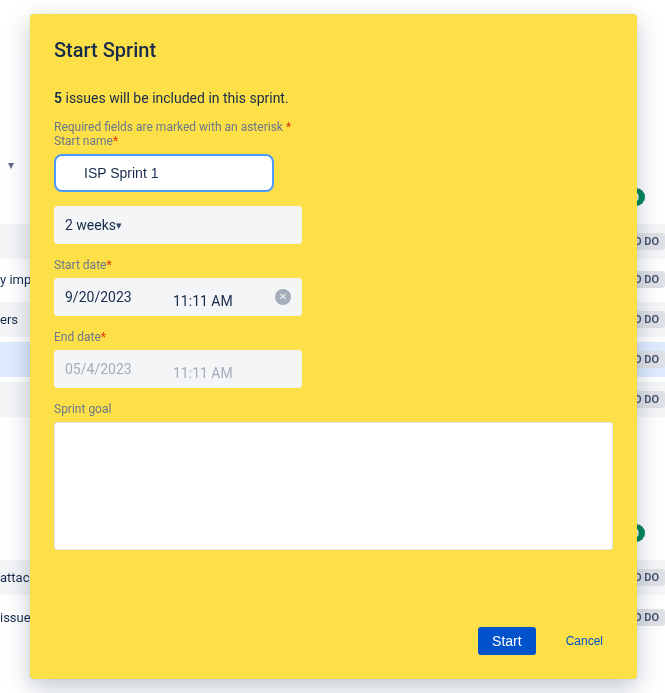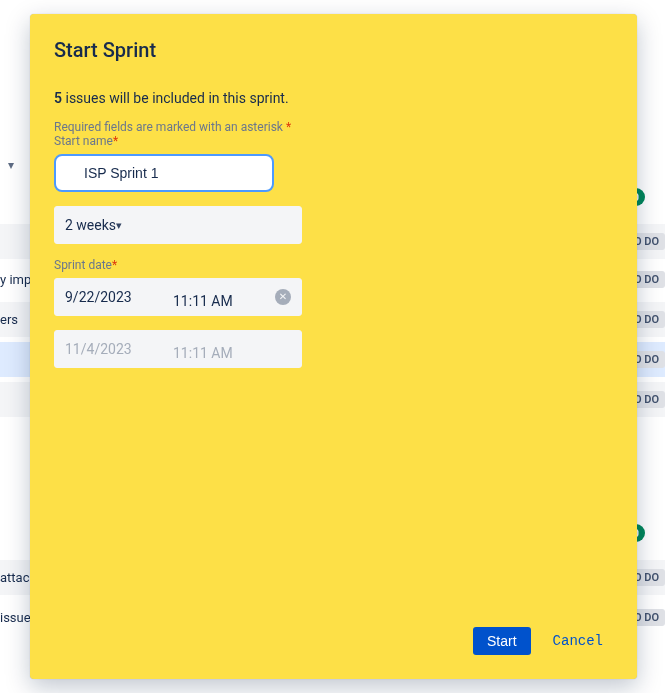--- a/index.html
+++ b/index.html
@@ -174,41 +174,40 @@
       font-size: 14px;
       font-family: inherit;
       resize: none;
       outline: none;
       color: #172b4d;
     }
     .footer {
       margin-top: auto;
       display: flex;
       justify-content: flex-end;
-      gap: 12px;
+      gap: 20px;
       align-items: center;
     }
     .btn-primary {
       background: #0052cc;
       color: #fff;
       border: none;
       border-radius: 3px;
       padding: 6px 14px;
       font-size: 14px;
       font-weight: 500;
       cursor: pointer;
     }
     .btn-link {
       background: transparent;
       border: none;
       color: #0052cc;
-      font-size: 14px;
+      font-size: 12px;
       padding: 6px 10px;
       cursor: pointer;
-      font-family: Liberation Mono, monospace;
     }
   </style>
 </head>
 <body>
 
 <div class="bg">
   <span class="chevron-left">▾</span>
 
   <span class="count-badge" style="right:20px; top:188px;">0</span>
 
@@ -262,34 +261,41 @@
 
   <div class="field-wrap">
     <div class="select-wrap">
       <span>2 weeks</span>
       <span class="chev">▾</span>
     </div>
   </div>
 
   <div class="field-wrap">
     <label class="field-label">
-      <span>Sprint date</span><span class="asterisk">*</span>
+      <span>Start date</span><span class="asterisk">*</span>
     </label>
     <div class="datetime-wrap">
-      <span class="dt-date">9/22/2023</span>
+      <span class="dt-date">9/20/2023</span>
       <span class="dt-time">11:11 AM</span>
       <span class="clear-x">✕</span>
     </div>
   </div>
 
   <div class="field-wrap">
+    <label class="field-label">
+      <span>End date</span><span class="asterisk">*</span>
+    </label>
     <div class="datetime-wrap disabled">
-      <span class="dt-date">11/4/2023</span>
+      <span class="dt-date">05/4/2023</span>
       <span class="dt-time">11:11 AM</span>
     </div>
   </div>
 
+  <div class="field-wrap" style="margin-bottom:0;">
+    <label class="field-label">Sprint goal</label>
+    <textarea class="goal-textarea" style=""></textarea>
+  </div>
 
   <div class="footer">
     <button class="btn-primary">Start</button>
     <button class="btn-link">Cancel</button>
   </div>
 </div>
 
 </body></html>

